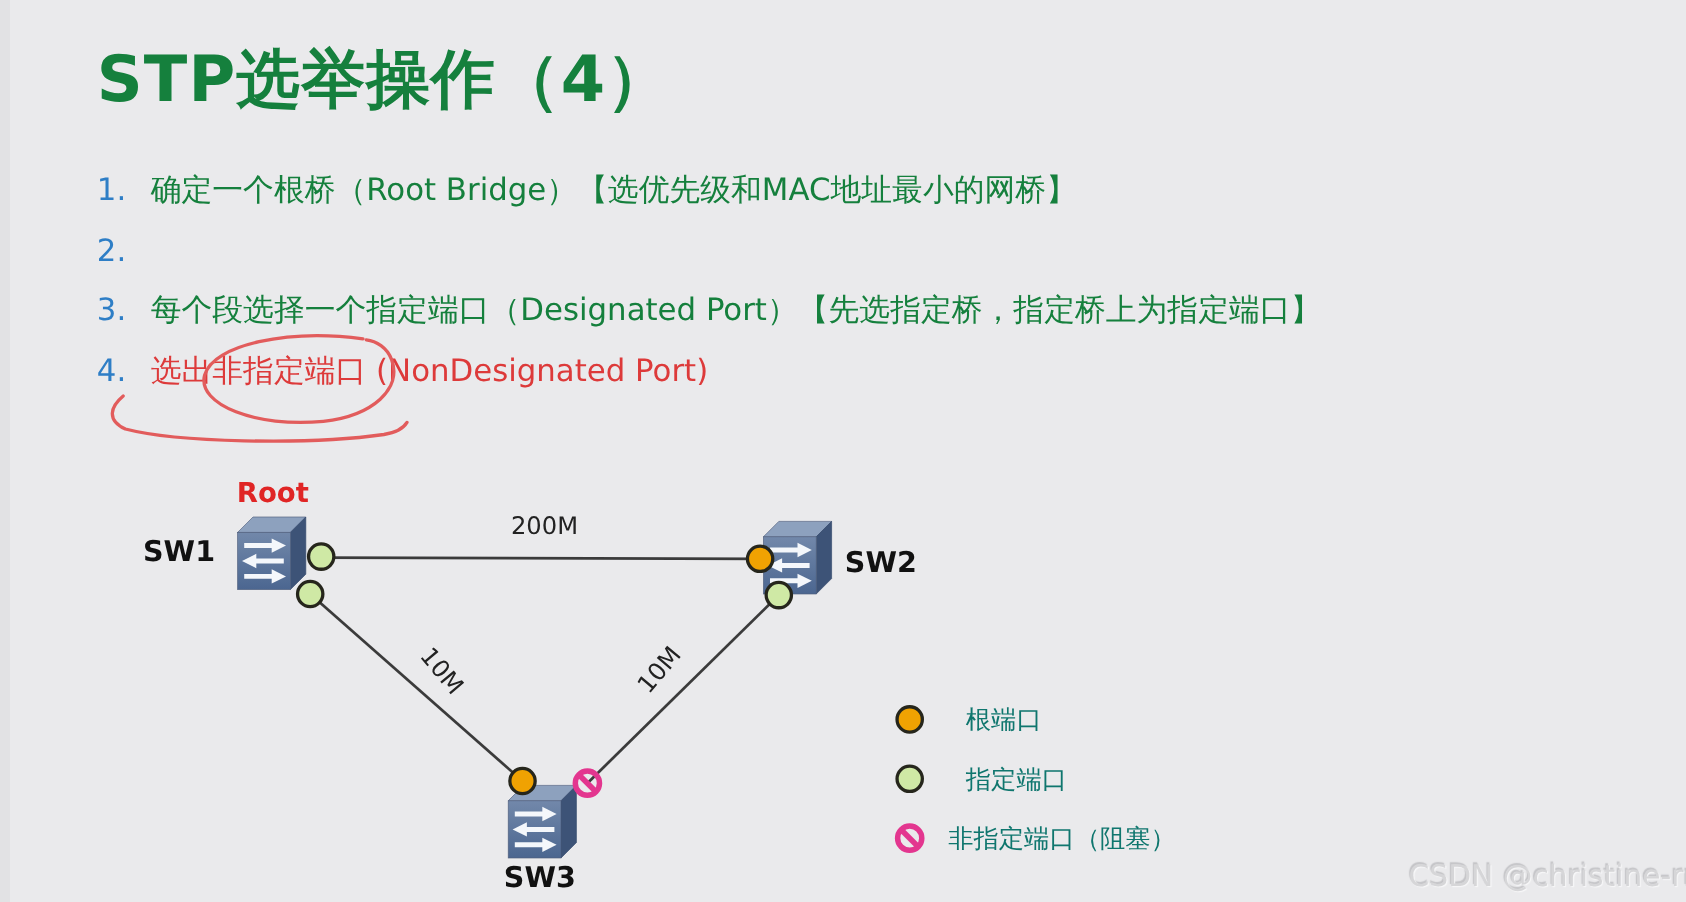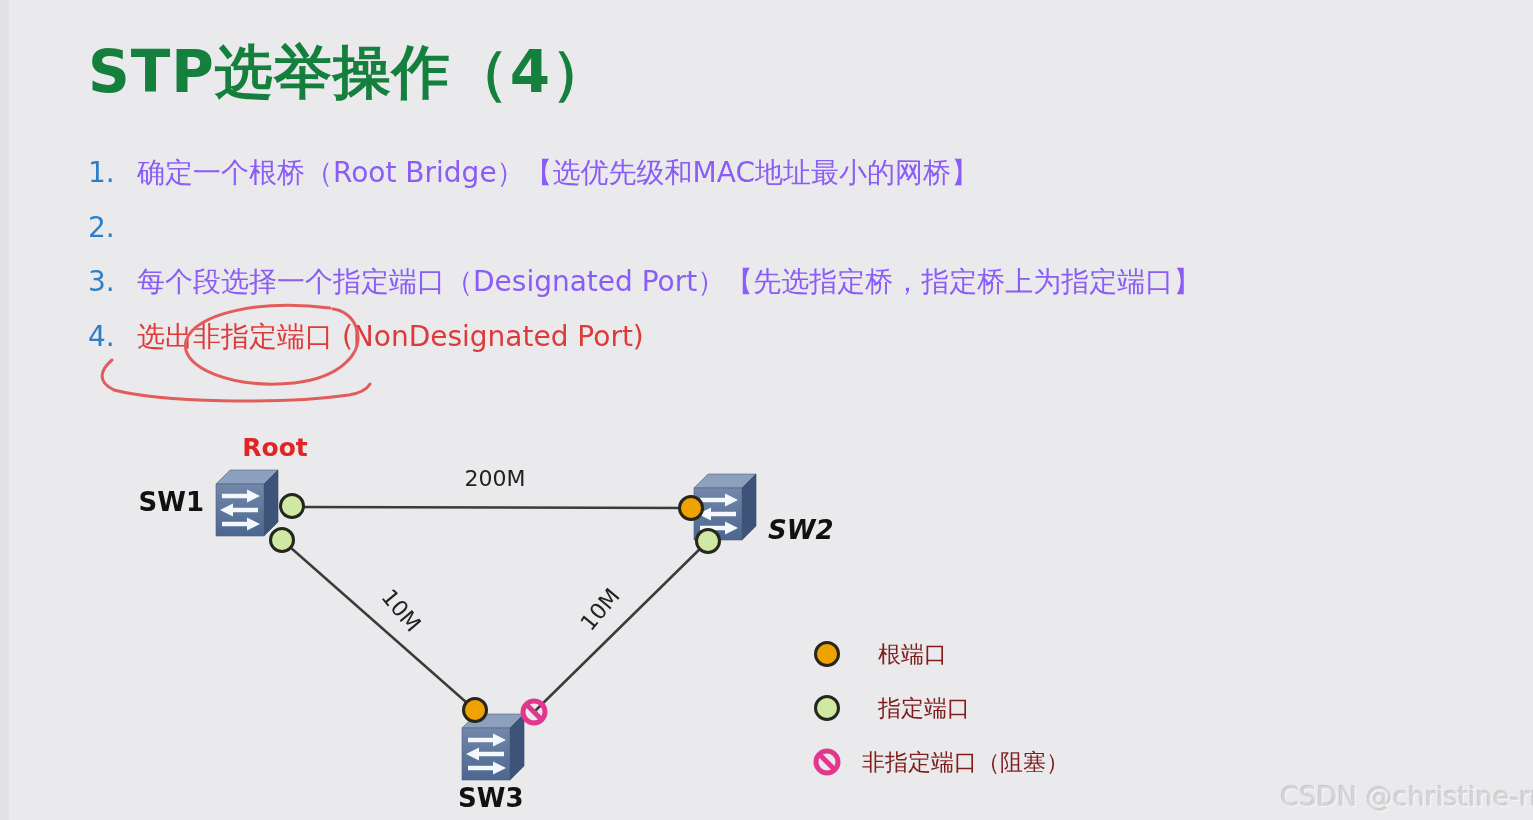--- a/index.html
+++ b/index.html
@@ -20,21 +20,21 @@
     font-size: 58px; font-weight: bold; letter-spacing: 1px;
     color: #15803d; white-space: nowrap;
   }
   .steps { position: absolute; left: 88px; top: 158px; list-style: none; }
   .steps li {
     display: flex; align-items: baseline;
     height: 29px; margin-bottom: 25.5px;
     font-size: 28px; line-height: 29px; white-space: nowrap;
   }
   .step-num { color: #2e7ec6; width: 49px; flex: 0 0 49px; }
-  .step-text { color: #8b5cf6; }
+  .step-text { color: #15803d; }
   .steps li.highlight .step-text { color: #dd3a3a; }
   svg.overlay { position: absolute; left: 0; top: 0; pointer-events: none; }
   .annotation path { stroke: #e25c5c; stroke-width: 3; fill: none;
     stroke-linecap: round; }
   .links line { stroke: #3b3b3b; stroke-width: 2.5; }
   .sw { position: absolute; width: 70px; height: 72px; }
   .port {
     position: absolute; width: 26px; height: 26px; border-radius: 50%;
     border: 3px solid #26261c;
   }
@@ -47,21 +47,21 @@
     width: 80px; text-align: center; }
   .lbl.speed { font-size: 22px; color: #222; width: 80px; text-align: center; }
   .lbl.rot-l { transform: rotate(50deg); }
   .lbl.rot-r { transform: rotate(-50deg); }
   .legend-row {
     position: absolute; left: 814px; height: 30px;
     display: flex; align-items: center;
   }
   .legend-row .port { position: static; flex: 0 0 26px; }
   .legend-row .blocked { position: static; flex: 0 0 30px; margin-left: -2px; }
-  .legend-label { margin-left: 38px; font-size: 23px; color: #7f1d1d;
+  .legend-label { margin-left: 38px; font-size: 23px; color: #0f766e;
     white-space: nowrap; }
   .watermark {
     position: absolute; right: -8px; bottom: 8px;
     font-size: 27px; color: #d6d6d8; white-space: nowrap;
     text-shadow: 1px 1px 1px #f8f8f9, -1px -1px 1px #c4c4c7;
   }
   .hidden-defs { position: absolute; width: 0; height: 0; }
 </style>
 </head>
 <body>
@@ -130,23 +130,23 @@
 
 <div class="port green" style="left:279px; top:493px;"></div>
 <div class="port green" style="left:269px; top:527px;"></div>
 <div class="port orange" style="left:678px; top:495px;"></div>
 <div class="port green" style="left:695px; top:528px;"></div>
 <div class="port orange" style="left:462px; top:697px;"></div>
 <svg class="blocked" style="left:519px; top:697px;" viewBox="0 0 30 30">
     <use href="#no-sign" xlink:href="#no-sign"></use>
   </svg>
 
-<div class="lbl root" style="left:208px; top:433px;margin-left:27px;">Root</div>
-<div class="lbl sw-name" style="left:130px; top:487px; width:74px; text-align:right;">SW1</div>
-<div class="lbl sw-name" style="left:768px; top:515px;font-style:italic;">SW2</div>
+<div class="lbl root" style="left:208px; top:433px;">Root</div>
+<div class="lbl sw-name" style="left:130px; top:487px; width:74px; text-align:left;">SW1</div>
+<div class="lbl sw-name" style="left:768px; top:497px;">SW2</div>
 <div class="lbl sw-name" style="left:458px; top:783px; width:70px; text-align:left;">SW3</div>
 <div class="lbl speed" style="left:455px; top:466px;">200M</div>
 <div class="lbl speed rot-l" style="left:366px; top:598px; width:70px;">10M</div>
 <div class="lbl speed rot-r" style="left:565px; top:597px; width:70px;">10M</div>
 
 <div class="legend-row" style="top:639px;">
   <div class="port orange"></div>
   <span class="legend-label">根端口</span>
 </div>
 <div class="legend-row" style="top:693px;">

